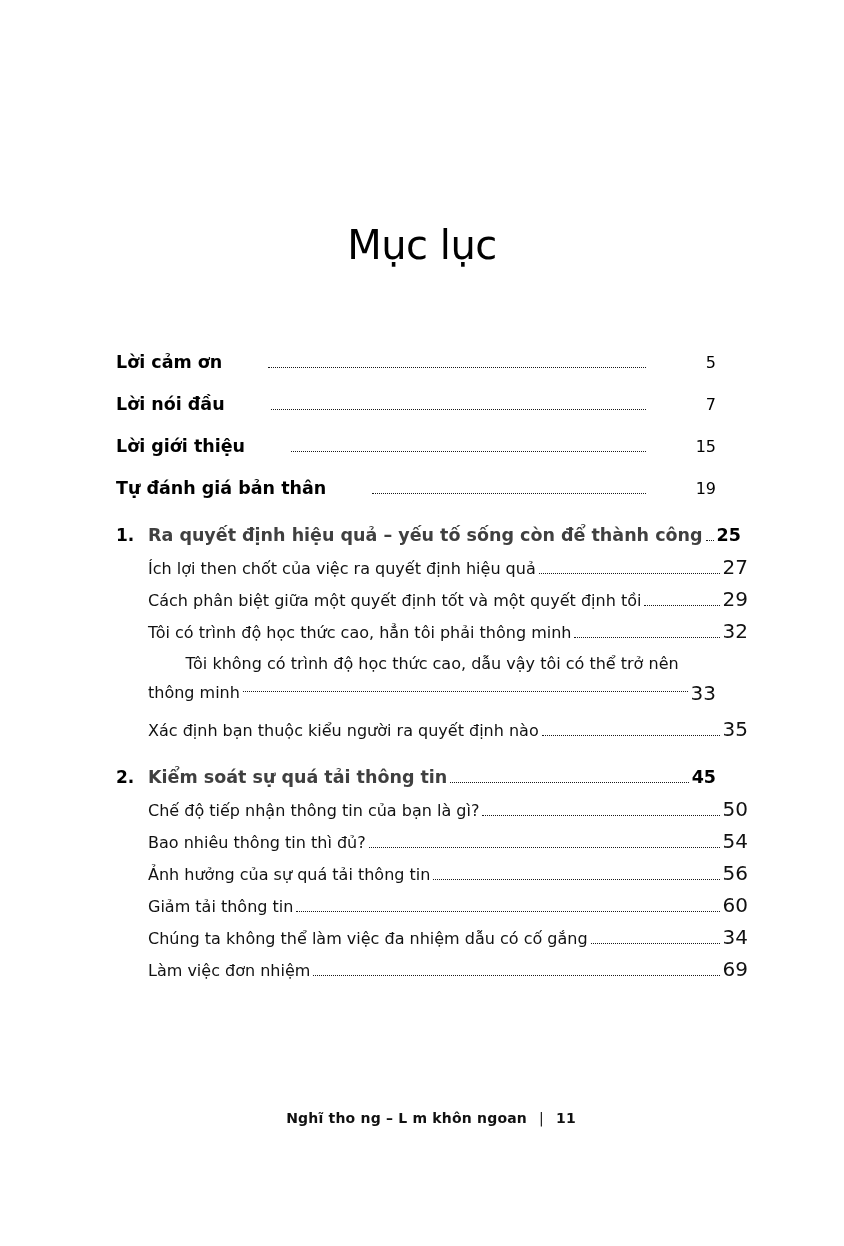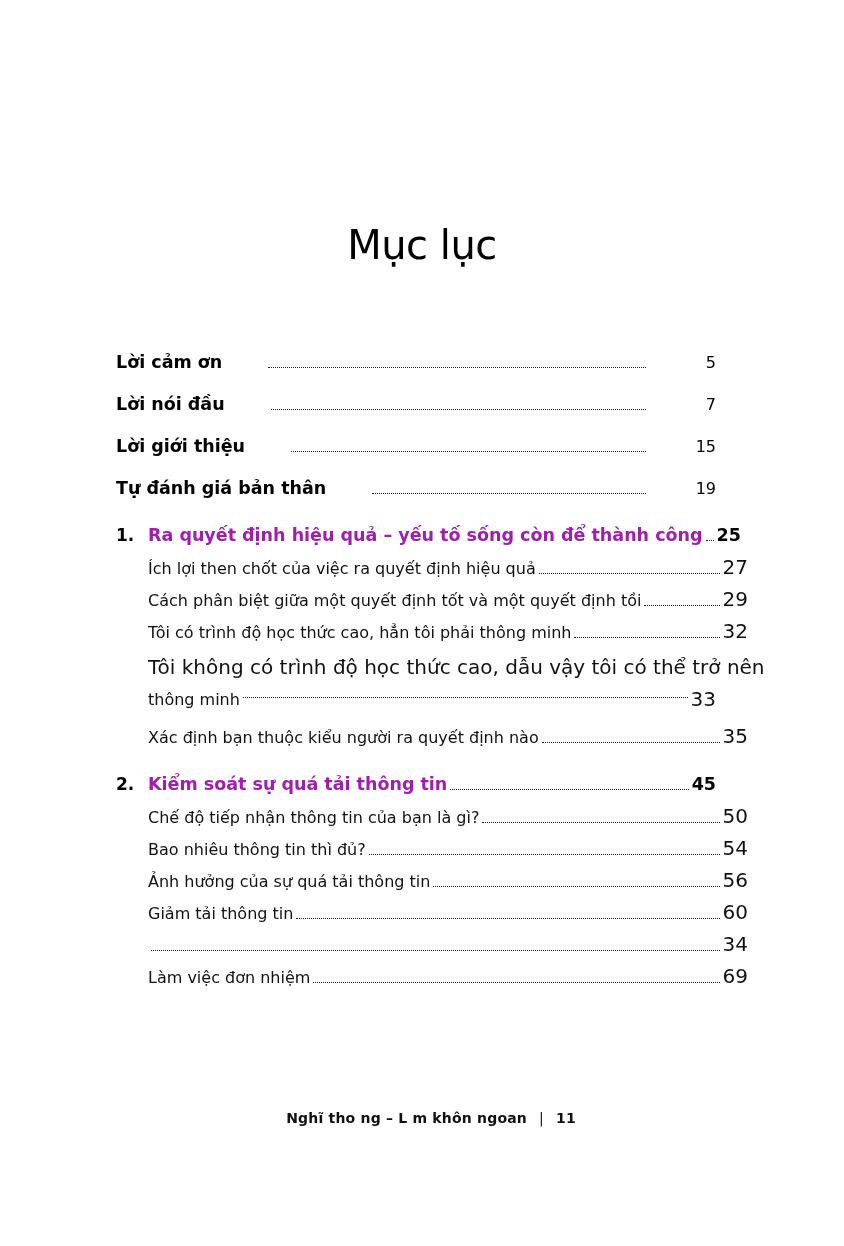--- a/index.html
+++ b/index.html
@@ -92,21 +92,21 @@
   }
 
   
   .chapter {
     margin-top: 26px;
     margin-bottom: 9px;
   }
   .chapter .label {
     font-weight: bold;
     font-size: 17.5px;
-    color: #a21caf;
+    color: #404040;
   }
   .chapter .pg {
     font-weight: bold;
     font-size: 17.5px;
     color: #000;
   }
   .chapter .dots {
     margin-bottom: 5px;
   }
 
@@ -126,21 +126,21 @@
     font-weight: normal;
   }
   .sub .dots {
     margin-bottom: 4px;
   }
   
   .sub.multiline {
     display: block;
   }
   .sub.multiline .line1 {
-    font-size: 20px;
+    font-size: 16px;
     line-height: 1.62;
     white-space: nowrap;
     text-align: center;
   }
   .sub.multiline .line2 {
     display: flex;
     align-items: center;
     width: 100%;
     line-height: 1.62;
   }
@@ -255,20 +255,21 @@
       <span class="label">Ảnh hưởng của sự quá tải thông tin</span>
       <span class="dots"></span>
       <span class="pg">56</span>
     </div>
     <div class="row sub">
       <span class="label">Giảm tải thông tin</span>
       <span class="dots"></span>
       <span class="pg">60</span>
     </div>
     <div class="row sub">
+      <span class="label">Chúng ta không thể làm việc đa nhiệm dẫu có cố gắng</span>
       <span class="dots"></span>
       <span class="pg">34</span>
     </div>
     <div class="row sub">
       <span class="label">Làm việc đơn nhiệm</span>
       <span class="dots"></span>
       <span class="pg">69</span>
     </div>
 
   </div>

